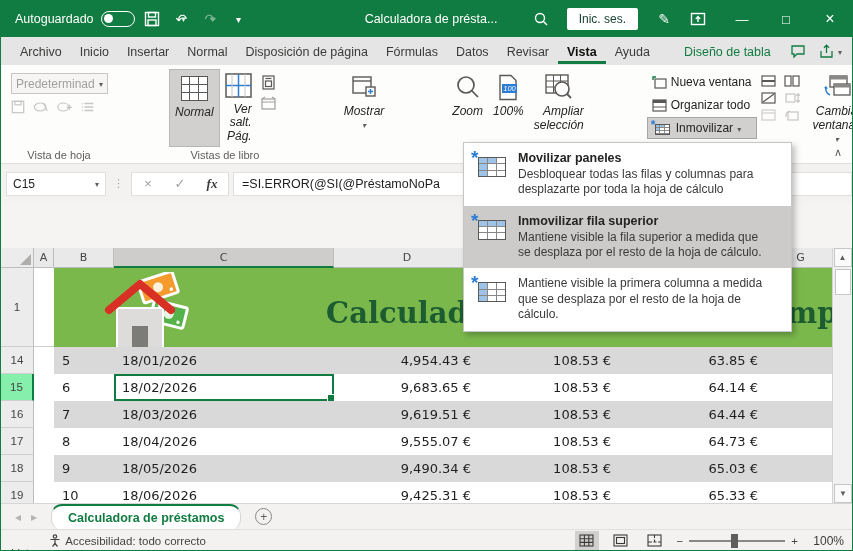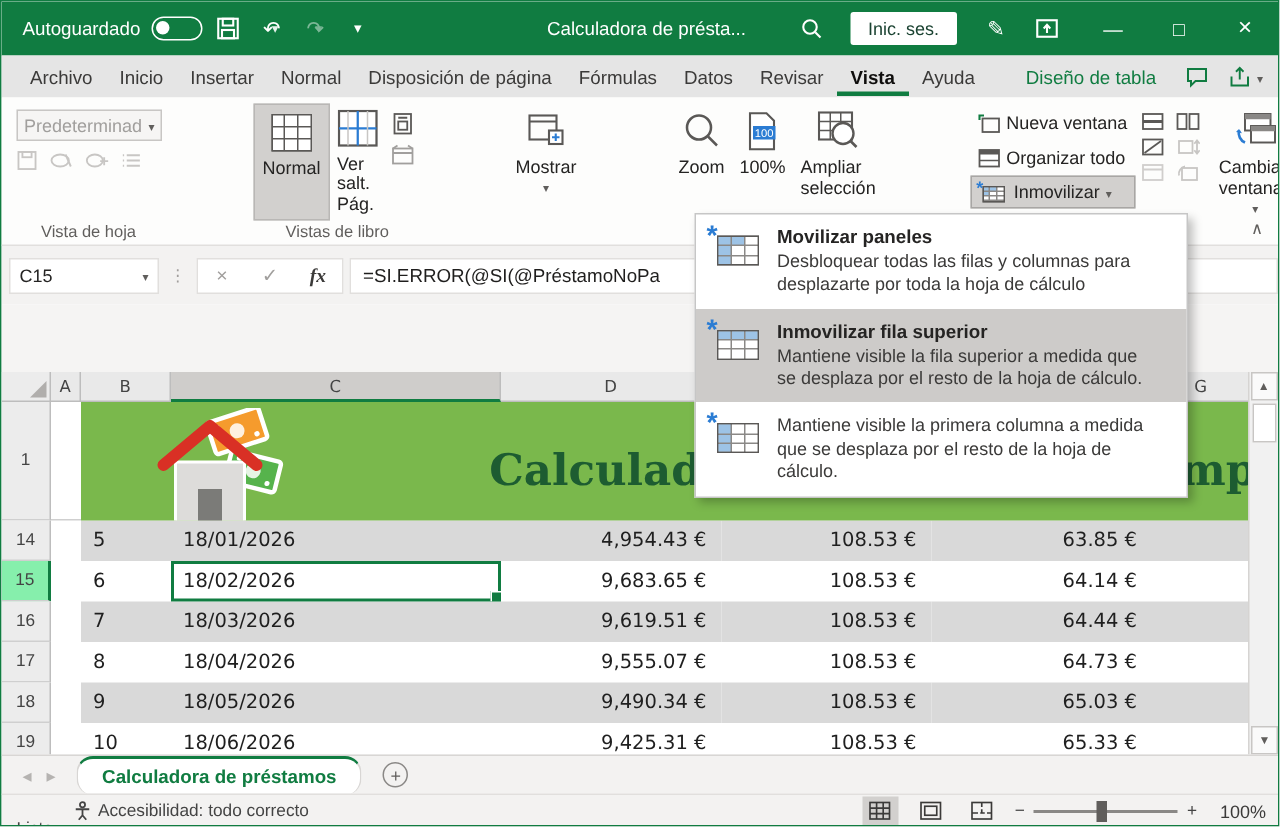--- a/index.html
+++ b/index.html
@@ -32,21 +32,21 @@
   .mb-right { position:absolute; right:10px; display:flex; gap:12px; align-items:center; }
   .mb-icon { display:flex; align-items:center; gap:3px; }
 
   
   .ribbon { position:absolute; left:0; top:64px; width:100%; height:99px; background:#fdfdfc;
             border-bottom:1px solid #e1dfdd; display:flex; padding:3px 0 0 4px;gap:24px; }
   .vdiv { width:1px; background:#d8d6d4; margin:3px 3px 6px; }
   .rgroup { position:relative; display:flex; padding:1px 2px 16px; }
   .glabel { position:absolute; bottom:2px; left:0; right:0; text-align:center; font-size:11px; color:#605e5c; white-space:nowrap; }
   .bigbtn { display:flex; flex-direction:column; align-items:center; justify-content:flex-start;
-            padding:3px 5px; font-size:12px; line-height:1.15; text-align:left; color:#252423; }
+            padding:3px 5px; font-size:12px; line-height:1.15; text-align:right; color:#252423;font-style:italic; }
   .bigbtn .bi { height:30px; display:flex; align-items:center; justify-content:center; margin-bottom:3px; }
   .bigbtn.pressed { background:#d2d0ce; border:1px solid #b9b7b5; }
   .chev { font-size:8px; color:#605e5c; margin-top:2px; }
   .combo { width:97px; height:21px; border:1px solid #c8c6c4; background:#f6f5f4; color:#a19f9d;
            display:flex; align-items:center; justify-content:space-between; padding:0 4px; margin:4px 0 6px; font-size:12px; }
   .mini-row { display:flex; gap:8px; align-items:center; color:#c8c6c4; }
   .sheetview-col { display:flex; flex-direction:column; align-items:flex-start; padding:0 4px; }
   .smallbtn { display:flex; align-items:center; gap:4px; height:22px; padding:0 5px; font-size:12px; white-space:nowrap; }
   .smallbtn.pressed { background:#d2d0ce; border:1px solid #a8a6a4; }
   .wincols { display:flex; flex-direction:column; justify-content:flex-start; gap:1px; padding-top:2px; }

